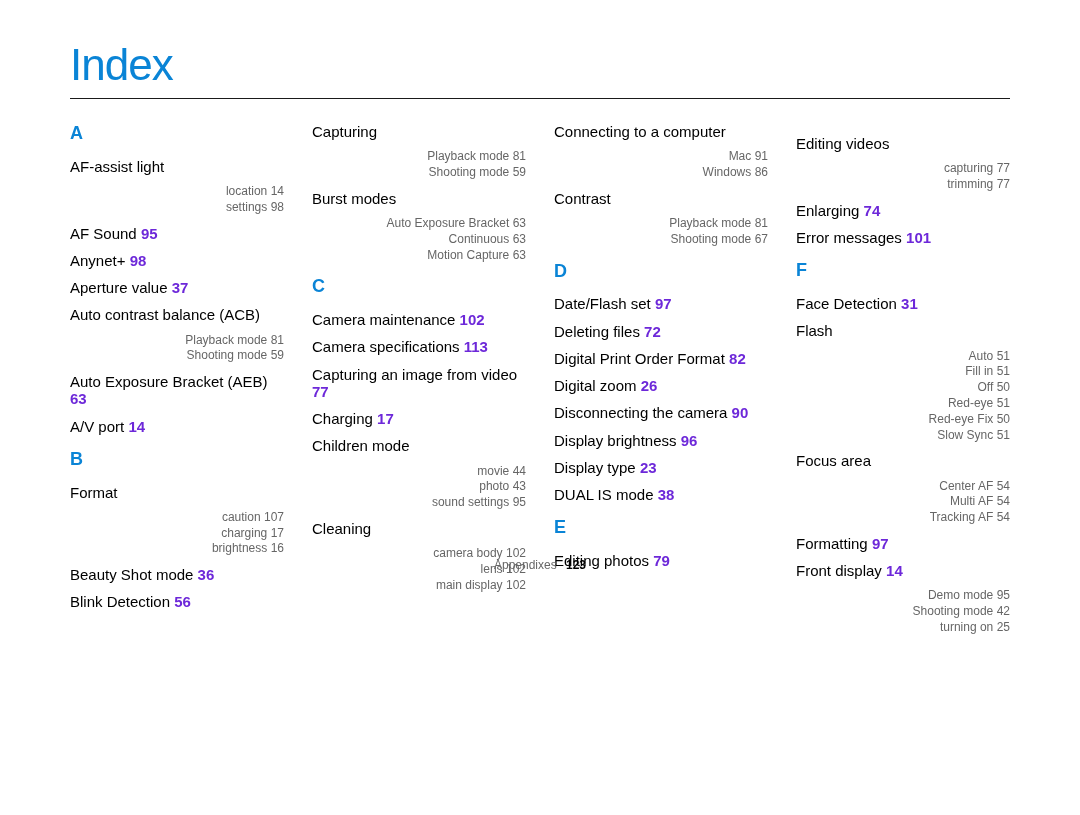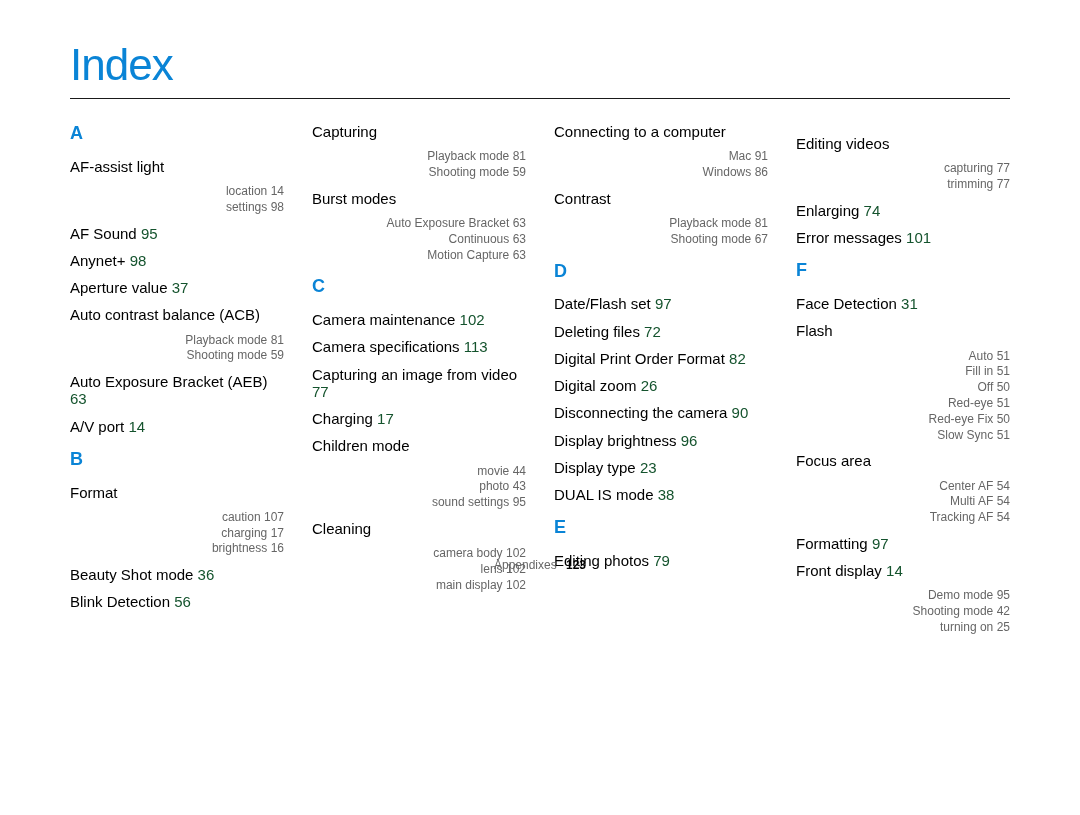--- a/index.html
+++ b/index.html
@@ -44,22 +44,22 @@
     margin: 14px 0 14px 0;
   }
   .letter.first {
     margin-top: 0;
   }
   .entry {
     color: #000;
     margin: 0 0 10px 0;
   }
   .entry .pg {
-    color: #14532d;
-    font-weight: normal;
+    color: #6d28d9;
+    font-weight: bold;
   }
   .sublist {
     margin: 2px 0 10px 10px;
     font-size: 12px;
     color: #666;
     text-align: right;
   }
   .sublist .sub {
     margin: 2px 0;
     color: #666;

